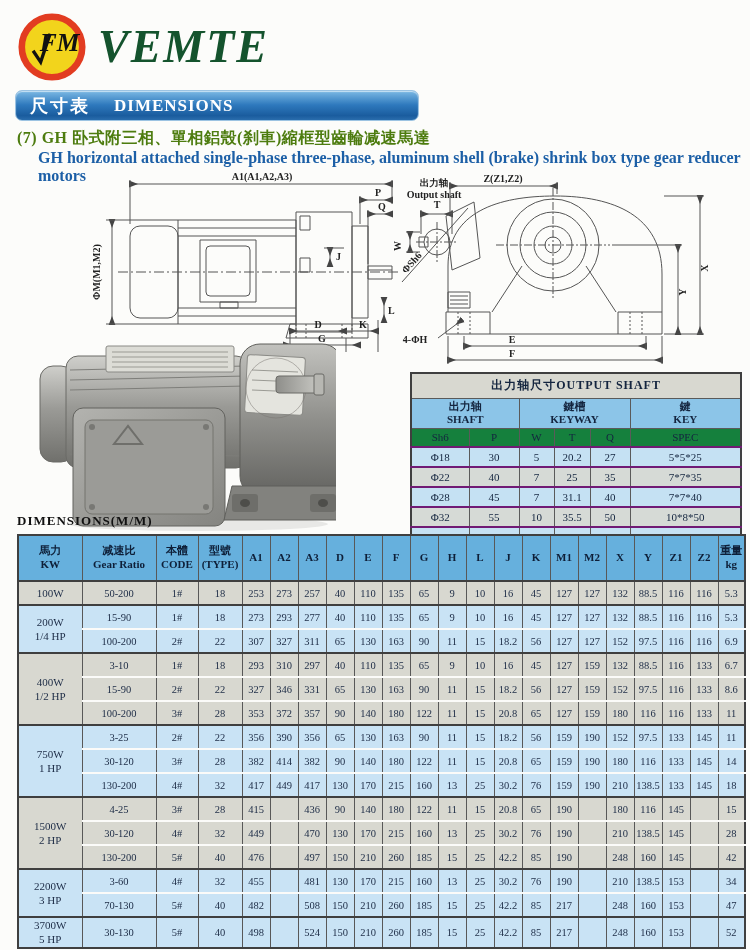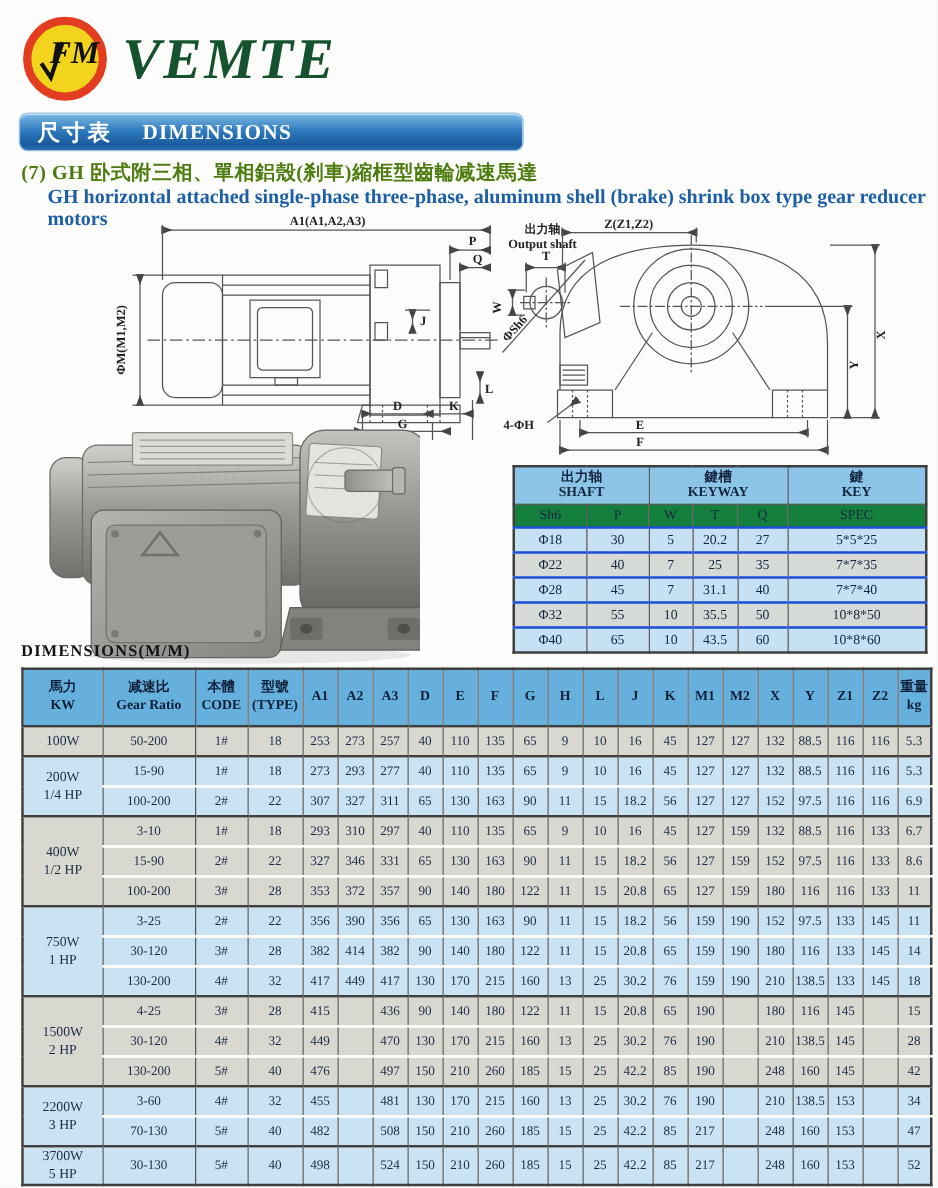--- a/index.html
+++ b/index.html
@@ -31,21 +31,21 @@
   
   .photo { position:absolute; top:336px; left:18px; }
 
   
   table.shaft { position:absolute; top:372px; left:410px; width:332px; border-collapse:collapse; table-layout:fixed;
     border:2px solid #3f3f3f; font-size:11px; color:#14253f; text-align:center; }
   .shaft th, .shaft td { border:1px solid #5a5a5a; padding:0; }
   .shaft tr.t-title th { background:#d8d8d0; height:25px; font-size:12px; letter-spacing:1px; }
   .shaft tr.t-group th { background:#8cc5e8; height:30px; line-height:1.15; font-size:11px; }
   .shaft tr.t-sub  td { background:#15803d; height:19px;margin-top:36px; }
-  .shaft tbody tr td { height:20px; background:#c5e1f3; border-top:2px solid #1d4ed8; }
+  .shaft tbody tr td { height:20px; background:#c5e1f3; border-top:2px solid #701a75; }
   .shaft tbody tr.alt td { background:#d6dad6; }
 
   .dims-label { position:absolute; top:513px; left:17px; font-size:13px; font-weight:bold; letter-spacing:1px; color:#111; }
 
   
   table.dims { position:absolute; top:534px; left:17px; width:727px; border-collapse:collapse; table-layout:fixed;
     border:2px solid #3f3f3f; font-size:10.5px; color:#1c2b45; text-align:center; }
   .dims th, .dims td { border:1px solid #585858; padding:0; overflow:hidden; }
   .dims thead th { background:#66b0dd; height:46px; line-height:1.25; font-size:11px; color:#0e1f38; border-bottom:2px solid #3f3f3f; }
   .dims tbody td { height:24px; }
@@ -281,20 +281,23 @@
   <table class="shaft">
     <colgroup>
         <col style="width:58px">
         <col style="width:50px">
         <col style="width:35px">
         <col style="width:36px">
         <col style="width:40px">
         <col style="width:111px">
       </colgroup>
     <thead>
+      <tr class="t-title">
+        <th colspan="6">出力轴尺寸OUTPUT SHAFT</th>
+      </tr>
       <tr class="t-group">
         <th colspan="2"><span>出力轴</span><br><span>SHAFT</span></th>
         <th colspan="3"><span>鍵槽</span><br><span>KEYWAY</span></th>
         <th><span>鍵</span><br><span>KEY</span></th>
       </tr>
       <tr class="t-sub">
           <td>Sh6</td>
           <td>P</td>
           <td>W</td>
           <td>T</td>

